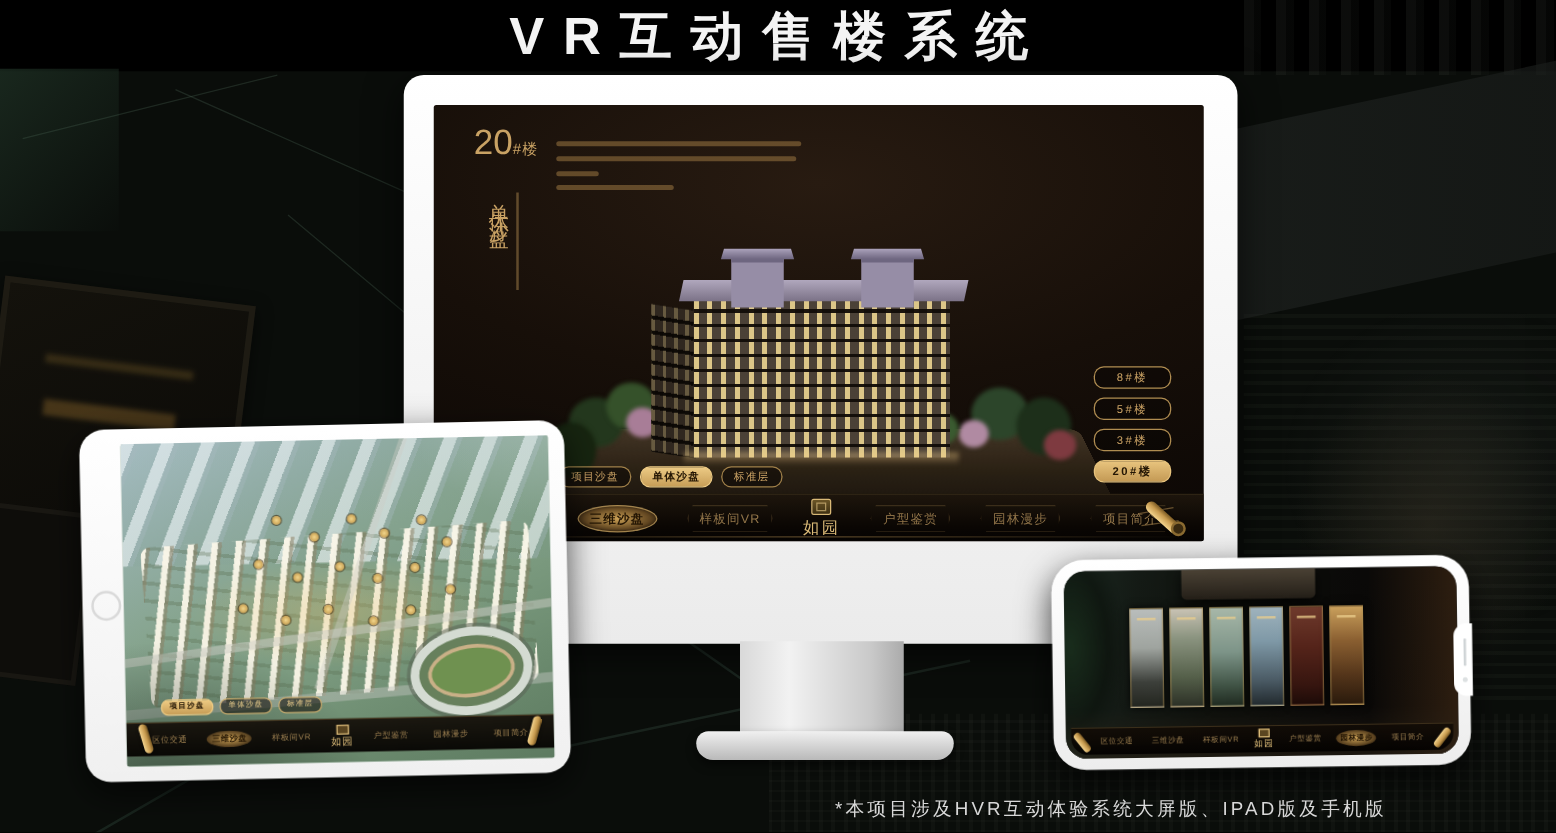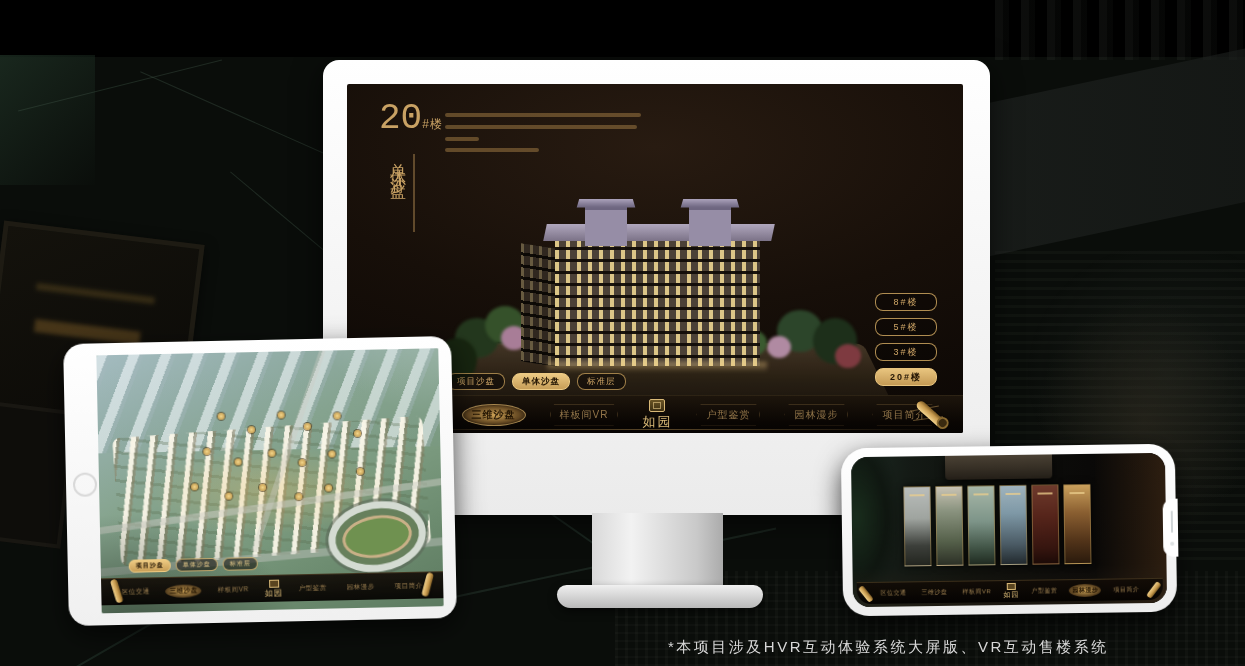--- a/index.html
+++ b/index.html
@@ -43,21 +43,21 @@
   .monitor{position:absolute;left:323px;top:60px;width:667px;height:455px;border-radius:16px;
     background:linear-gradient(#ffffff,#ebebeb);box-shadow:0 8px 30px rgba(0,0,0,.65);}
   .monitor-screen{position:absolute;left:24px;top:24px;width:616px;height:349px;overflow:hidden;border-radius:2px;
     background:radial-gradient(120% 95% at 50% 18%,#281b11 0%,#170f09 48%,#0a0604 100%);}
   .monitor-neck{position:absolute;left:592px;top:513px;width:131px;height:74px;
     background:linear-gradient(90deg,#d9d9d9,#f2f2f2 30%,#c9c9c9 80%,#ababab);}
   .monitor-base{position:absolute;left:557px;top:585px;width:206px;height:23px;border-radius:10px 10px 14px 14px;
     background:linear-gradient(#f0f0f0,#b9b9b9);box-shadow:0 4px 8px rgba(0,0,0,.5);}
 
   .unit{position:absolute;left:32px;top:14px;color:#c9a264;}
-  .unit-num{font-family:Liberation Mono, monospace;font-size:36px;}
+  .unit-num{font-family:Liberation Sans, sans-serif;font-size:28px;}
   .unit-suffix{font-size:12px;letter-spacing:1px;}
   .unit-vert{position:absolute;left:40px;top:66px;writing-mode:vertical-rl;font-size:16px;letter-spacing:7px;color:#c9a264;font-family:"Liberation Serif",serif;}
   .unit-vline{position:absolute;left:66px;top:70px;width:2px;height:78px;background:rgba(185,145,85,.45);}
   .desc-bar{position:absolute;height:4px;border-radius:2px;background:rgba(155,118,66,.55);}
   .d1{left:98px;top:29px;width:196px;}
   .d2{left:98px;top:41px;width:192px;}
   .d3{left:98px;top:53px;width:34px;}
   .d4{left:98px;top:64px;width:94px;}
 
   
@@ -202,20 +202,21 @@
   <div class="bg bg-line bgl2"></div>
   <div class="bg bg-line bgl3"></div>
   <div class="bg bgl4"></div>
   <div class="bg bgl5"></div>
   <div class="bg bgl6"></div>
   <div class="bg bg-plaque"></div>
   <div class="bg bg-plaque2"></div>
   <div class="bg bg-dots-br"></div>
   <div class="bg bg-house-r"></div>
 
+  <div class="banner-title">VR互动售楼系统</div>
 
   <div class="monitor">
     <div class="monitor-screen">
 
       <div class="unit">
         <span class="unit-num">20</span><span class="unit-suffix">#楼</span>
       </div>
       <div class="unit-vert">单体沙盘</div>
       <div class="unit-vline"></div>
 
@@ -372,14 +373,14 @@
       </div>
       <div class="p-scroll left"></div>
       <div class="p-scroll right"></div>
     </div>
     <div class="ph-notch">
       <div class="ph-speaker"></div>
       <div class="ph-cam"></div>
     </div>
   </div>
 
-  <div class="footnote">*本项目涉及HVR互动体验系统大屏版、VR互动售楼系统</div>
+  <div class="footnote">*本项目涉及HVR互动体验系统大屏版、IPAD版及手机版</div>
 </div>
 
 </body></html>

